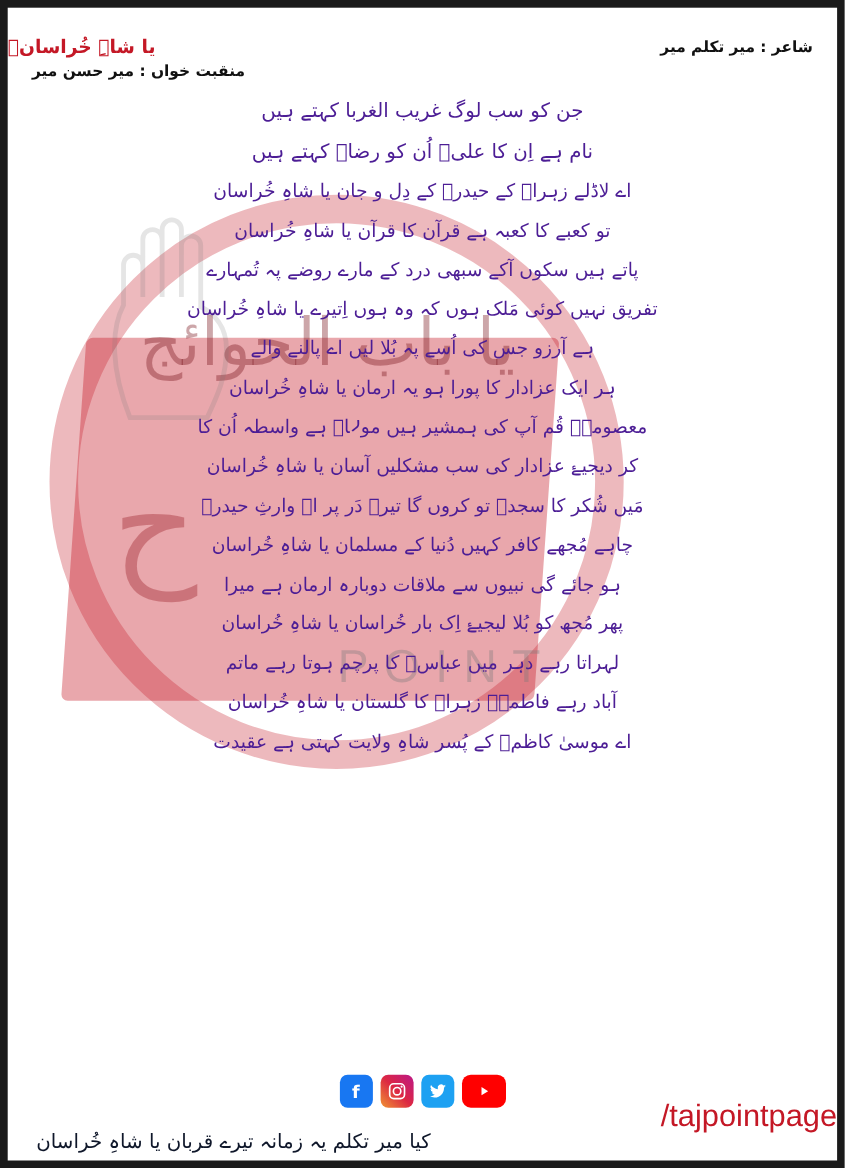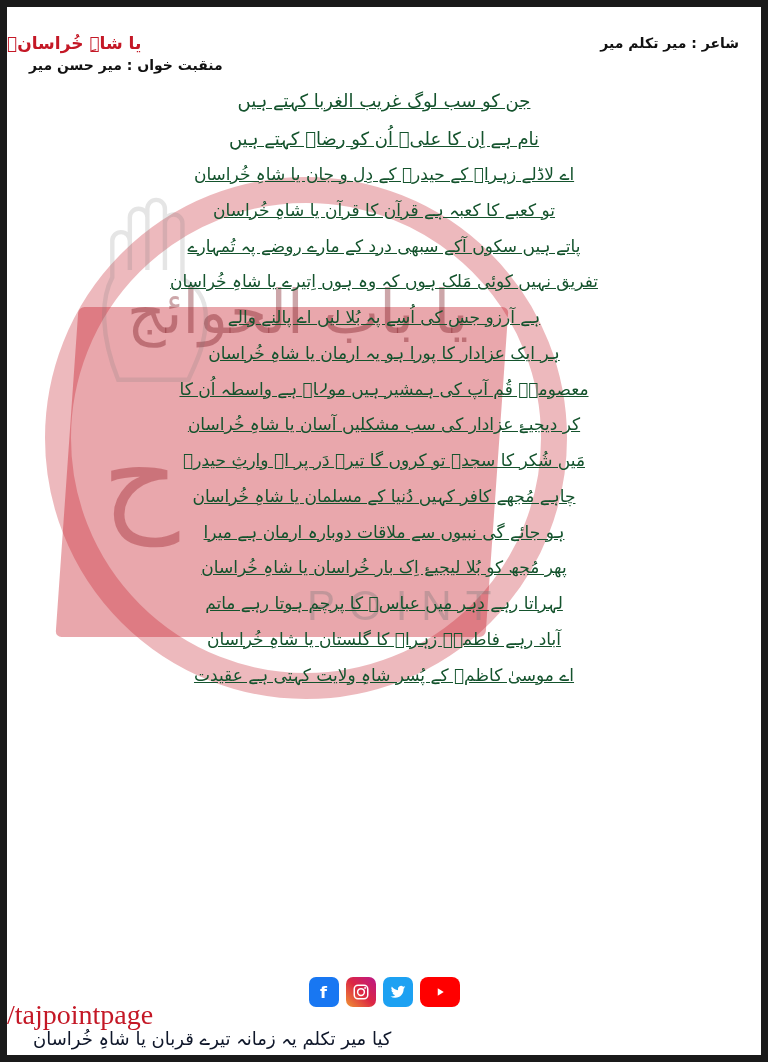--- a/index.html
+++ b/index.html
@@ -138,26 +138,25 @@
     position: relative;
     z-index: 4;
     margin-top: 78px;
     padding: 0 26px 0 26px;
     direction: rtl;
     text-align: center;
   }
   .line {
     font-size: 18px;
     line-height: 1.75;
-    color: #14532d;
+    color: #4c1d95;
     direction: rtl;
     white-space: nowrap;
     margin: 0 0 6px 0;
     font-family: "DejaVu Sans", sans-serif;
-    text-decoration: underline;
   }
   .line.wide {
     font-size: 17px;
   }
   .line.gap {
     margin-top: 0;
   }
 
   
   .social {
@@ -184,24 +183,24 @@
   }
   .s-fb { background: #1877f2; }
   .s-ig { background: linear-gradient(45deg,#f09433,#dc2743,#bc1888); }
   .s-tw { background: #1da1f2; }
   .s-yt { background: #ff0000; width: 40px; border-radius: 8px; }
   .handle {
     position: absolute;
     bottom: 24px;
     left: 0;
     right: 0;
-    text-align: left;
+    text-align: right;
     font-size: 28px;
     color: #c41826;
-    font-family: Liberation Serif, serif;
+    font-family: Liberation Sans, sans-serif;
     z-index: 6;
   }
   .lastline {
     position: absolute;
     bottom: 6px;
     right: 26px;
     left: 26px;
     text-align: left;
     font-size: 18px;
     direction: rtl;

